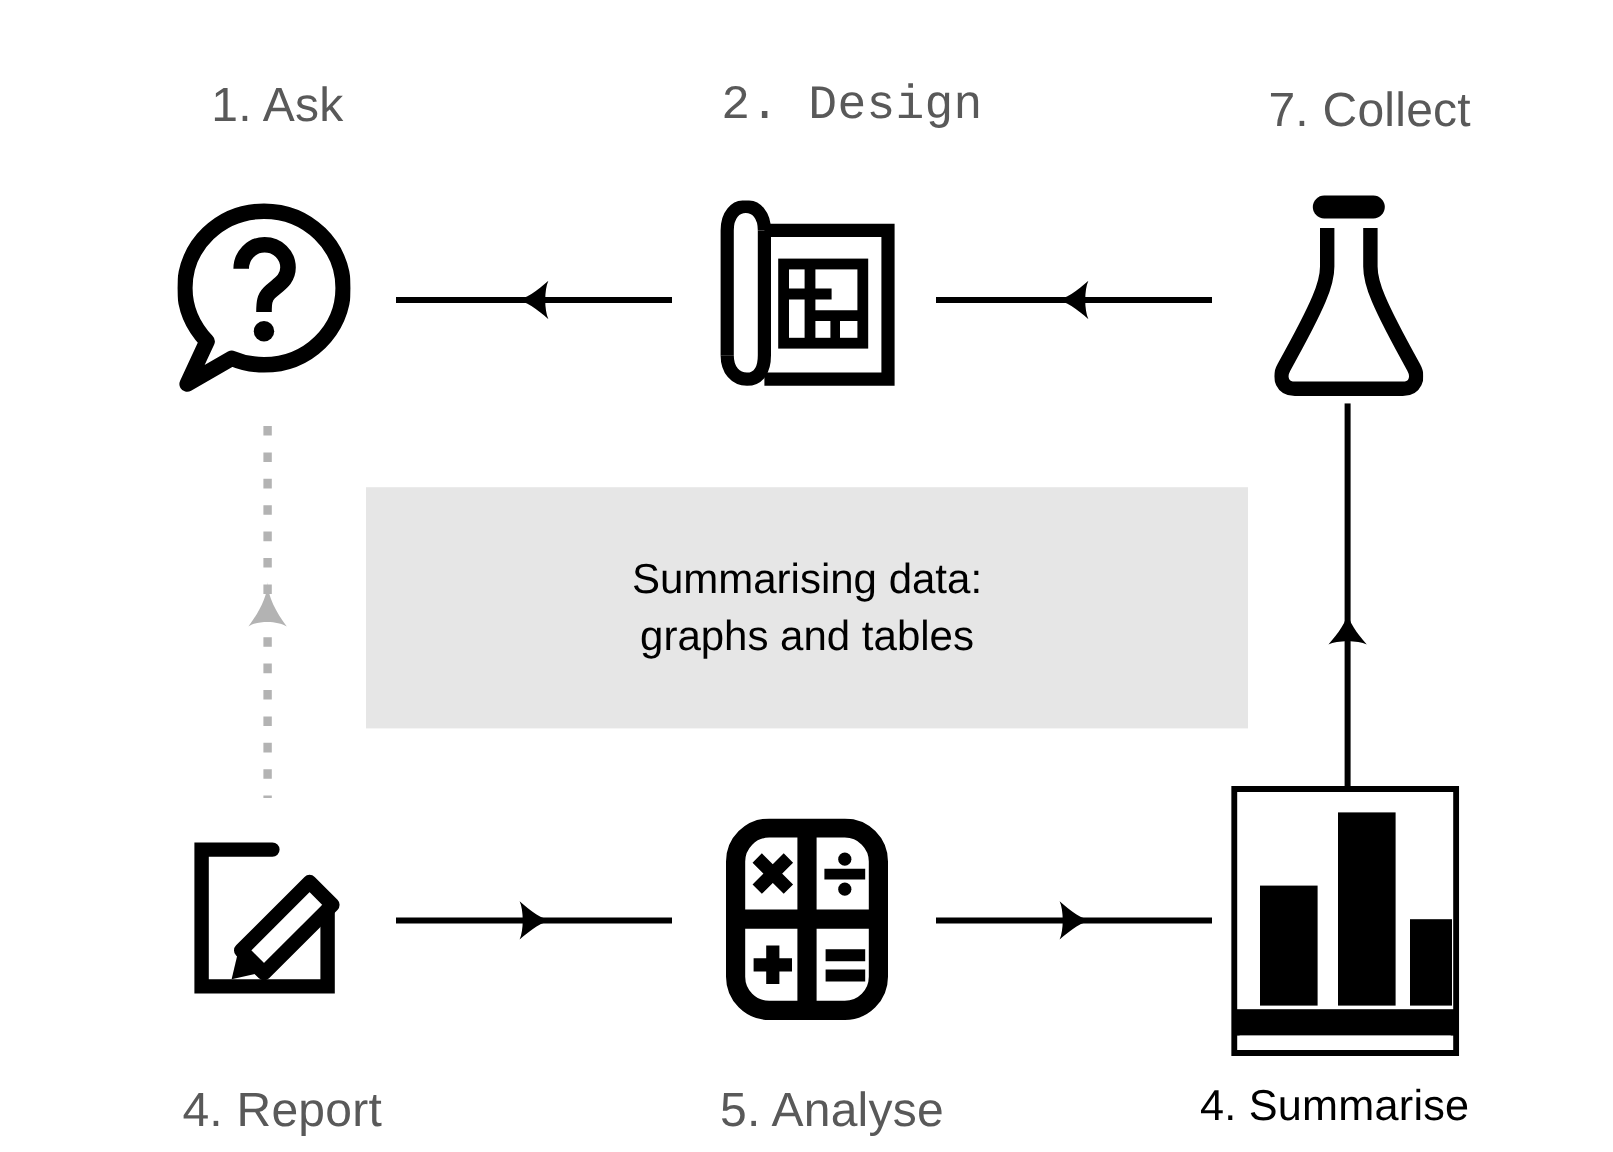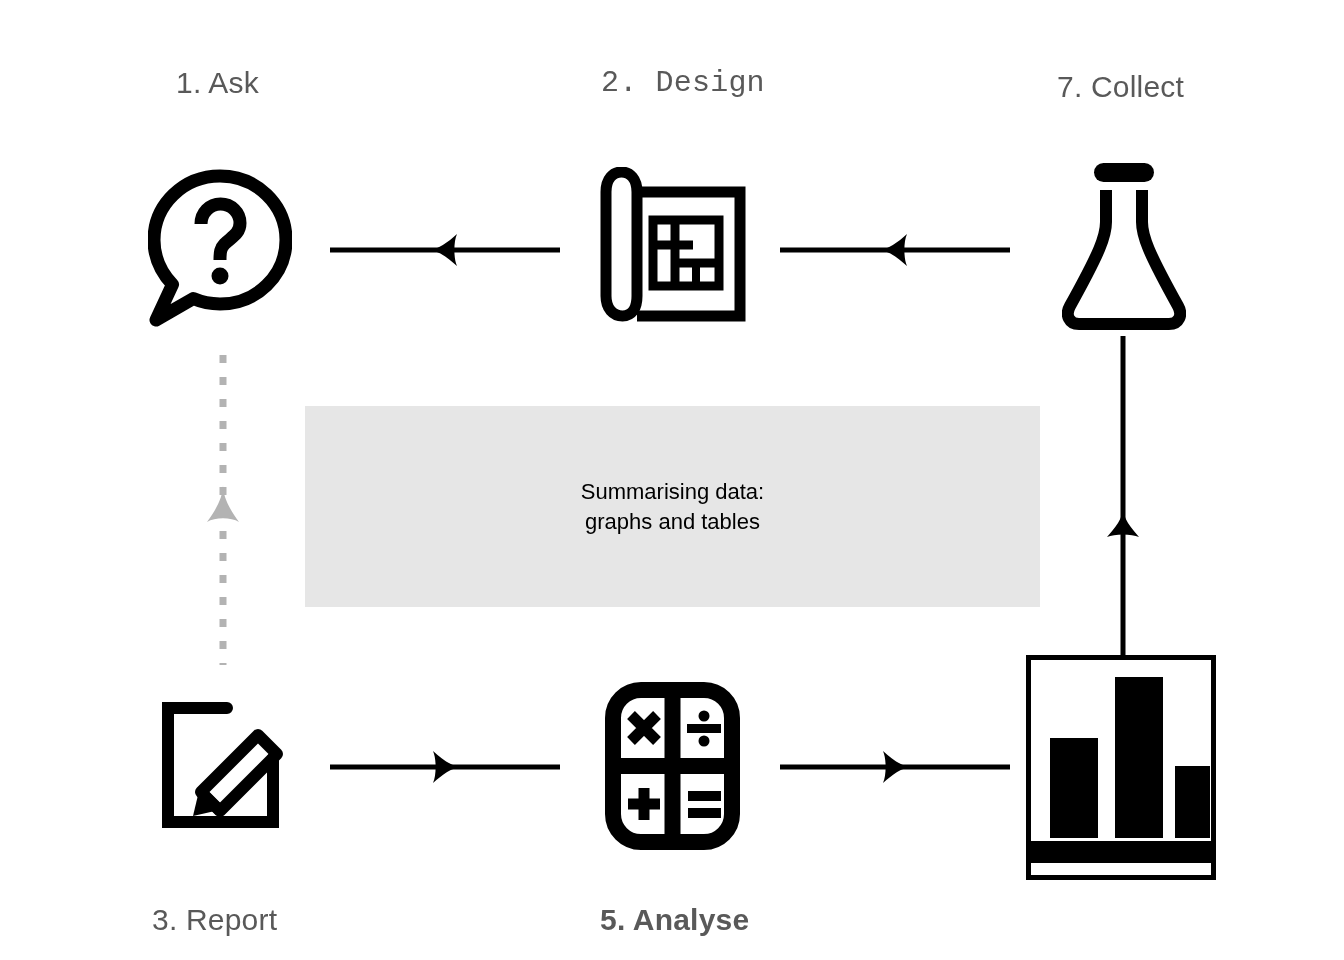--- a/index.html
+++ b/index.html
@@ -16,21 +16,21 @@
     width: 1344px;
     height: 960px;
     background: #ffffff;
     overflow: hidden;
   }
 
   
   .step-label {
     position: absolute;
     color: #595959;
-    font-size: 30px;
+    font-size: 40px;
     font-weight: 400;
     white-space: nowrap;
     letter-spacing: 0.2px;
   }
   .step-label.emphasis {
     color: #000000;
     font-size: 36px;
   }
 
   
@@ -41,21 +41,21 @@
     width: 735px;
     height: 201px;
     background: #e6e6e6;
     display: flex;
     align-items: center;
     justify-content: center;
   }
   #summary-box .summary-text {
     text-align: center;
     color: #000000;
-    font-size: 22px;
+    font-size: 35px;
     line-height: 1.35;
     white-space: pre-line;
   }
 
   
   .icon-host {
     position: absolute;
   }
   .icon-host svg { display: block; }
 
@@ -69,24 +69,25 @@
 <body>
 
 <div id="canvas">
 
   <div class="step-label" style="left:176px; top:66px;">1. Ask</div>
 
   <div class="step-label" style="left:601px; top:66px;font-family:Liberation Mono, monospace;">2. Design</div>
 
   <div class="step-label" style="left:1057px; top:70px;">7. Collect</div>
 
-
-  <div class="step-label" style="left:600px; top:903px;font-weight:bold;">5. Analyse</div>
-
-  <div class="step-label" style="left:152px; top:903px;">3. Report</div>
+  <div class="step-label emphasis" style="left:1000px; top:900px;">4. Summarise</div>
+
+  <div class="step-label" style="left:600px; top:903px;">5. Analyse</div>
+
+  <div class="step-label" style="left:152px; top:903px;">4. Report</div>
 
   <div id="summary-box">
     <div class="summary-text">Summarising data:
 graphs and tables</div>
   </div>
 
   <div class="icon-host" style="left:148px; top:168px;">
     <svg width="144" height="160" viewBox="0 0 144 160" fill="none">
 
       <path d="M72 8

